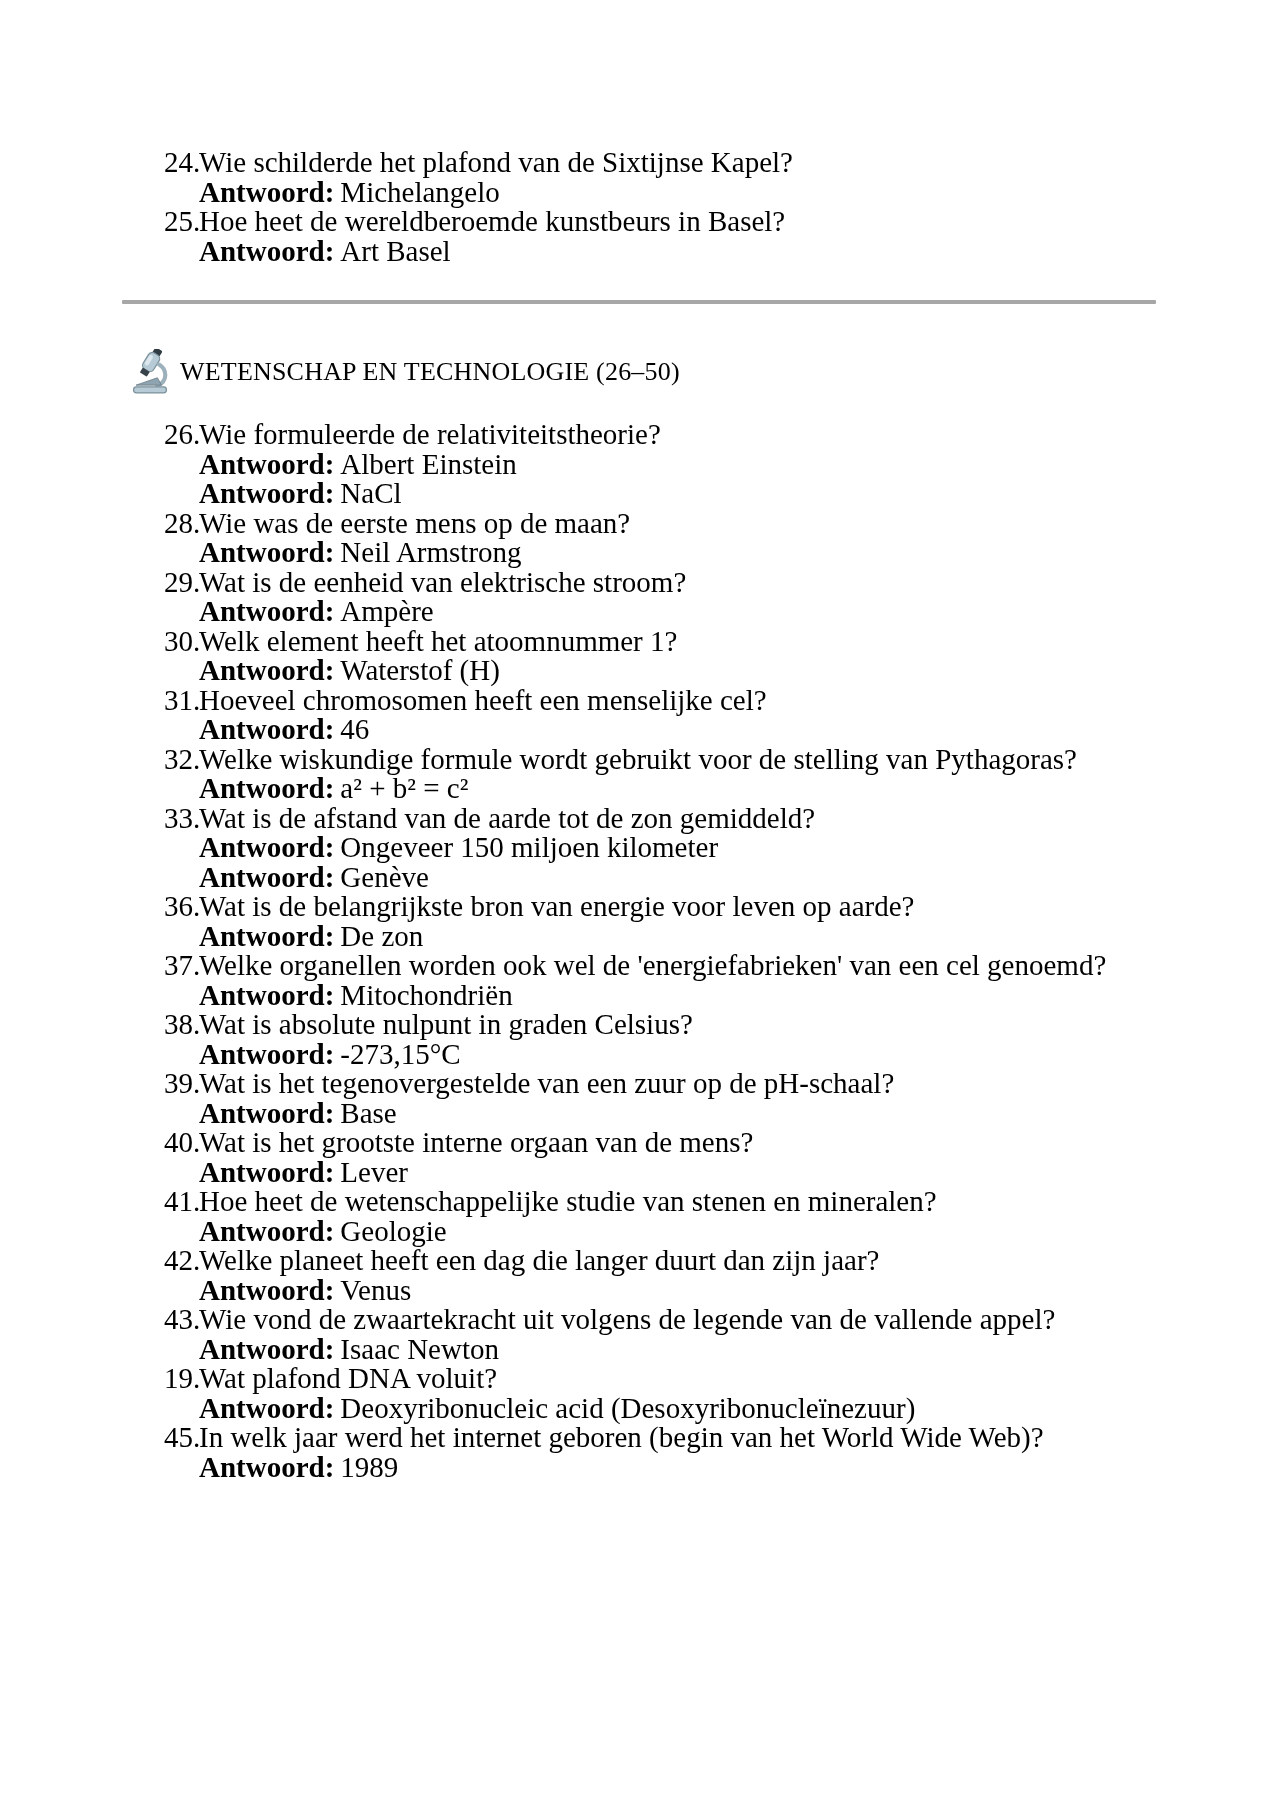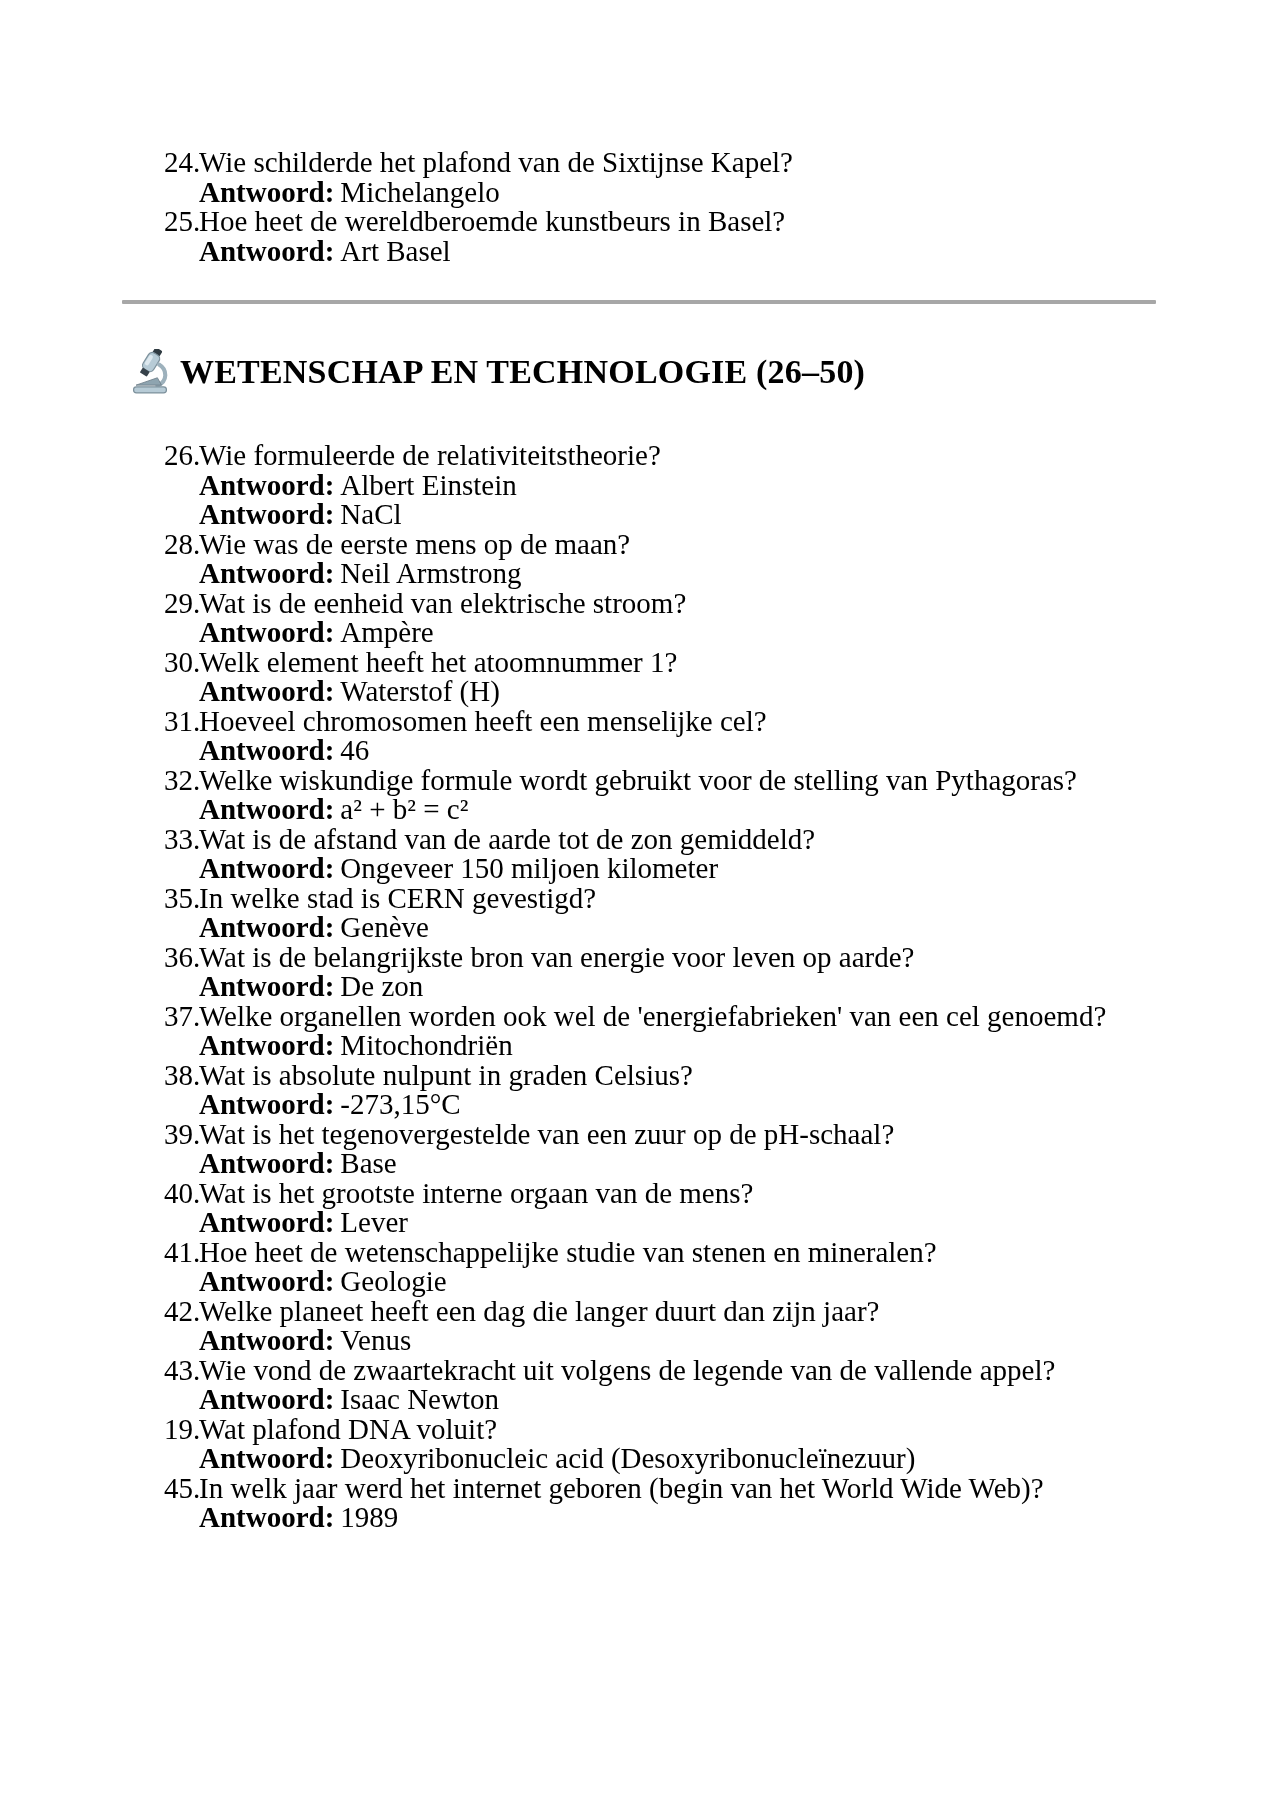--- a/index.html
+++ b/index.html
@@ -23,21 +23,21 @@
   }
   .qa-list {
     font-size: 29px;
     line-height: 29.5px;
   }
   .intro-list {
     padding-top: 148px;
     margin-left: 164px;
   }
   .section-list {
-    margin-top: 45px;
+    margin-top: 24px;
     margin-left: 164px;
   }
   .q-line { display: flex; }
   .q-num {
     flex: none;
     width: 28px;
     margin-right: 7px;
   }
   .a-line { padding-left: 35px; }
   .a-label { font-weight: bold; }
@@ -55,22 +55,22 @@
     gap: 10px;
     margin: 44px 0 0 130px;
     height: 48px;
   }
   .section-heading .icon {
     flex: none;
     width: 40px;
     height: 46px;
   }
   .section-title {
-    font-size: 34px;
-    font-weight: bold;
+    font-size: 26px;
+    font-weight: normal;
     white-space: nowrap;
     letter-spacing: 0.2px;
   }
 </style>
 </head>
 <body>
 
 <div class="page">
 
   <div id="intro-list" class="qa-list intro-list">
@@ -186,24 +186,20 @@
       <span class="q-num">33.</span>
       <span class="q-text">Wat is de afstand van de aarde tot de zon gemiddeld?</span>
     </div>
     <div class="a-line">
       <span class="a-label">Antwoord:</span><span class="a-text">Ongeveer 150 miljoen kilometer</span>
     </div>
   </div>
 
 
   <div class="qa-item">
-    <div class="q-line">
-      <span class="q-num">35.</span>
-      <span class="q-text">In welke stad is CERN gevestigd?</span>
-    </div>
     <div class="a-line">
       <span class="a-label">Antwoord:</span><span class="a-text">Genève</span>
     </div>
   </div>
 
   <div class="qa-item">
     <div class="q-line">
       <span class="q-num">36.</span>
       <span class="q-text">Wat is de belangrijkste bron van energie voor leven op aarde?</span>
     </div>

